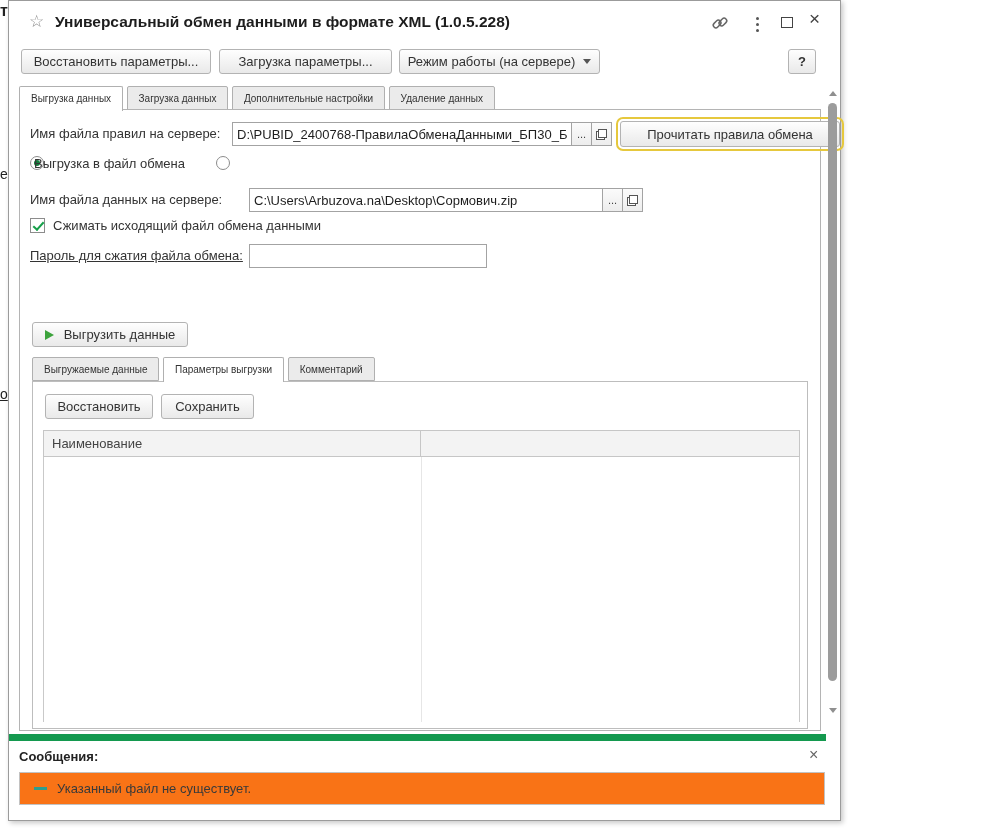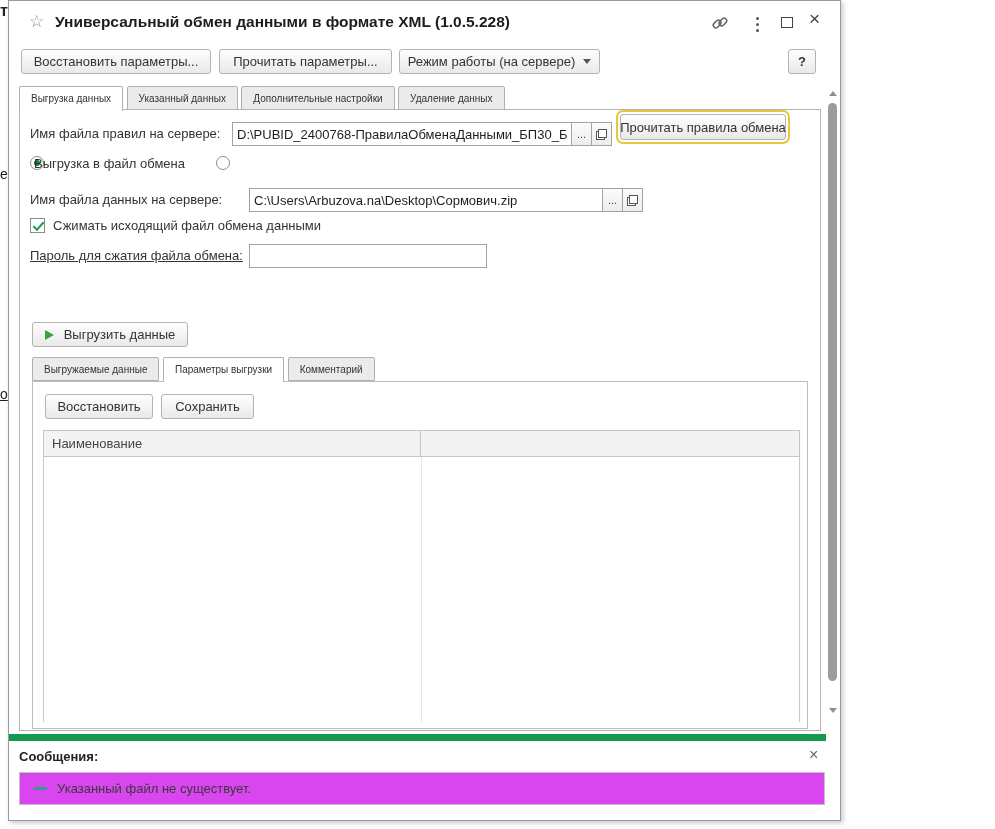--- a/index.html
+++ b/index.html
@@ -52,21 +52,21 @@
            border:1px solid #b4b4b4; background:#fff; }
   .lbl { position:absolute; font-size:13px; color:#333; line-height:24px; white-space:nowrap; }
   .tinput { position:absolute; height:24px; border:1px solid #a3a3a3; background:#fff;
             font-family:inherit; font-size:13px; color:#1e1e1e; padding:0 4px; }
   .mini { position:absolute; width:21px; height:24px; border:1px solid #a3a3a3;
           background:linear-gradient(#fbfbfb,#ededed); font-size:11px; color:#444;
           display:flex; align-items:center; justify-content:center; cursor:pointer; }
   .open-glyph { position:relative; width:11px; height:11px; display:inline-block; }
   .open-glyph::before { content:""; position:absolute; left:0; bottom:0; width:7px; height:7px; border:1px solid #555; background:#fff; }
   .open-glyph::after  { content:""; position:absolute; right:0; top:0;  width:7px; height:7px; border:1px solid #555; background:#fff; }
-  .b-read { left:600px; top:4px; width:166px; height:26px; outline:2px solid #e6c83d; outline-offset:2px; }
+  .b-read { left:600px; top:11px; width:220px; height:26px; outline:2px solid #e6c83d; outline-offset:2px; }
 
   .radio { position:absolute; width:14px; height:14px; border:1px solid #8c8c8c; border-radius:50%; background:#fff; cursor:pointer; }
   .radio.sel::after { content:""; position:absolute; left:3px; top:3px; width:6px; height:6px; border-radius:50%; background:#12803c; }
   .chk { position:absolute; width:15px; height:15px; border:1px solid #8c8c8c; background:#fff; cursor:pointer; }
   .chk::after { content:""; position:absolute; left:2px; top:3px; width:9px; height:4px;
                 border-left:2px solid #17a04a; border-bottom:2px solid #17a04a; transform:rotate(-48deg); }
 
   .b-export { left:12px; top:212px; width:156px; }
   .play { width:0; height:0; border-top:5px solid transparent; border-bottom:5px solid transparent;
           border-left:9px solid #3ca33c; margin-right:10px; }
@@ -91,21 +91,21 @@
                      border-left:4px solid transparent; border-right:4px solid transparent; }
   .sb-up { top:2px; border-bottom:5px solid #8f8f8f; }
   .sb-down { bottom:0; border-top:5px solid #8f8f8f; }
   .sb-thumb { position:absolute; left:1px; top:14px; width:9px; height:578px; background:#9c9c9c; border-radius:5px; cursor:grab; }
 
   
   .greenbar { position:absolute; left:0; top:733px; width:817px; height:7px; background:#14994f; }
   .msg-title { position:absolute; left:10px; top:748px; font-size:13px; font-weight:bold; color:#222; }
   .msg-close { position:absolute; left:800px; top:745px; font-size:16px; color:#666; cursor:pointer; }
   .msg-box { position:absolute; left:10px; top:771px; width:806px; height:33px;
-             border:1px solid #c2c2c2; background:#d946ef; display:flex; align-items:center; cursor:pointer; }
+             border:1px solid #c2c2c2; background:#f97316; display:flex; align-items:center; cursor:pointer; }
   .msg-dash { width:13px; height:3px; background:#2f9e8e; margin:0 10px 0 14px; flex:none; }
   .msg-text { font-size:13px; color:#3a3a3a; }
 </style>
 </head>
 <body>
 
 <div class="canvas">
 
   <span class="bg-frag f1">т</span>
   <span class="bg-frag f2">е</span>
@@ -127,30 +127,30 @@
         <i></i>
         <i></i>
         <i></i>
       </span>
     <span class="tb-icon tb-max">
         <span class="sq"></span>
       </span>
     <span class="tb-icon tb-close">×</span>
 
     <div class="btn b-restore">Восстановить параметры...</div>
-    <div class="btn b-save">Прочитать параметры...</div>
+    <div class="btn b-save">Загрузка параметры...</div>
     <div class="btn b-mode">
       <span>Режим работы (на сервере)</span>
       <span class="caret"></span>
     </div>
     <div class="btn b-help">?</div>
 
     <div class="tabstrip ts-main">
       <div class="tab active">Выгрузка данных</div>
-      <div class="tab">Указанный данных</div>
+      <div class="tab">Загрузка данных</div>
       <div class="tab">Дополнительные настройки</div>
       <div class="tab">Удаление данных</div>
     </div>
 
     <div class="panel">
 
       <span class="lbl" style="left:10px; top:12px;">Имя файла правил на сервере:</span>
       <input class="tinput" style="left: 212px; top: 12px; width: 340px;" value="D:\PUBID_2400768-ПравилаОбменаДанными_БП30_БП3">
       <div class="mini" style="left:551px; top:12px;">...</div>
       <div class="mini" style="left:571px; top:12px;">

